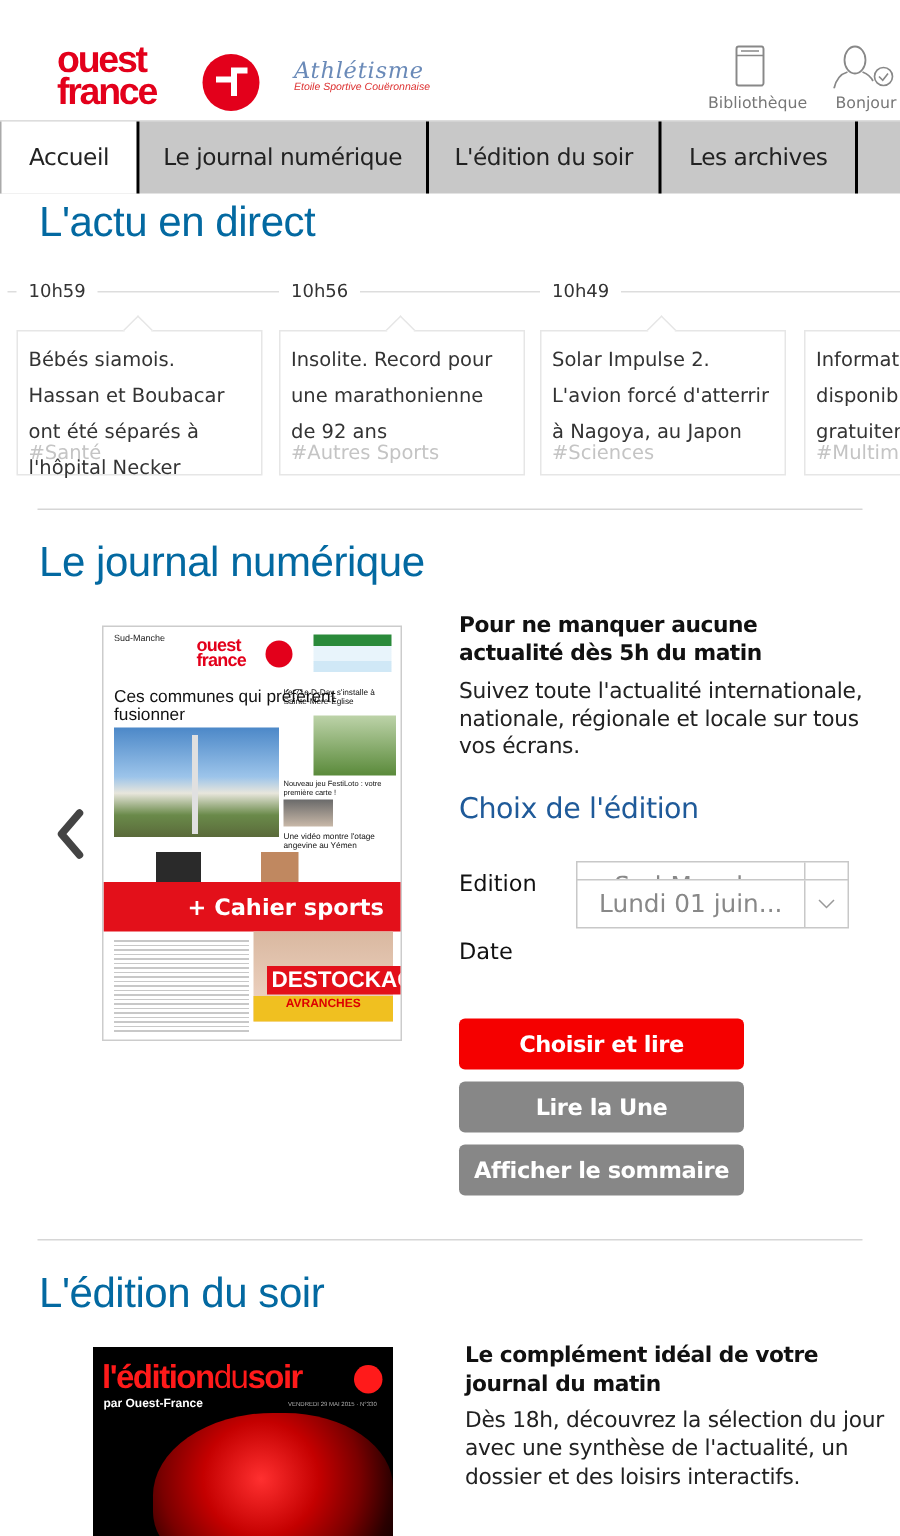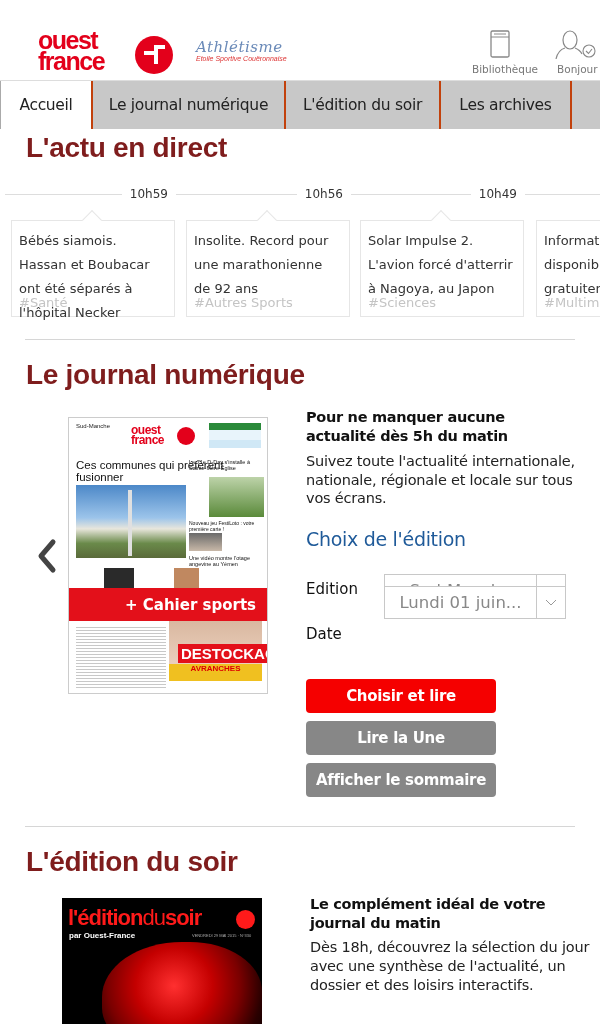--- a/index.html
+++ b/index.html
@@ -17,29 +17,29 @@
   .logo-circle::before { content: ""; position: absolute; left: 9px; top: 15px; width: 10px; height: 4px; background: #fff; }
   .logo-circle::after { content: ""; position: absolute; left: 19px; top: 11px; width: 4px; height: 17px; background: #fff; }
   .logo-circle i { position: absolute; left: 19px; top: 9px; width: 11px; height: 4px; background: #fff; }
   .athle { position: absolute; left: 196px; top: 13px; }
   .athle-title { font-family: "DejaVu Serif", serif; font-style: italic; font-size: 15px; color: #6a8ab8; letter-spacing: 0.5px; }
   .athle-sub { font-size: 7px; color: #d33; font-style: italic; margin-top: -1px; }
   .hdr-btn { position: absolute; top: 4px; display: flex; flex-direction: column; align-items: center; color: #777; font-size: 11px; }
   .hdr-btn .lbl { margin-top: 4px; font-family: "DejaVu Sans", sans-serif; font-size: 10.5px; color: #777; margin-left: 11px; }
 
   .tabs { position: absolute; top: 80px; left: 0; width: 600px; height: 49px; background: #c8c8c8; display: flex; border-top: 1px solid #ddd; }
-  .tab { height: 48px; display: flex; align-items: center; justify-content: center; font-size: 15.5px; color: #222; border-right: 2px solid #c2410c; font-family: "DejaVu Sans", sans-serif; letter-spacing: -0.3px; }
+  .tab { height: 48px; display: flex; align-items: center; justify-content: center; font-size: 15.5px; color: #222; border-right: 2px solid #000000; font-family: "DejaVu Sans", sans-serif; letter-spacing: -0.3px; }
   .tab.active { background: #fff; border-left: 1px solid #aaa; }
 
-  .section-title { position: absolute; left: 26px; color: #7f1d1d; font-weight: bold; font-size: 28px; font-family: "Liberation Sans", sans-serif; letter-spacing: -0.3px; }
+  .section-title { position: absolute; left: 26px; color: #0369a1; font-weight: normal; font-size: 28px; font-family: "Liberation Sans", sans-serif; letter-spacing: -0.3px; }
 
   .timeline { position: absolute; top: 185px; left: 0; width: 600px; height: 140px; overflow: hidden; }
   .tl-line { position: absolute; top: 9px; left: 5px; right: 0; height: 1px; background: #ddd; }
   .tl-item { position: absolute; top: 0; width: 165px; height: 135px; }
-  .tl-time { position: absolute; top: 2px; left: 0; width: 165px; text-align: right; font-size: 12px; color: #333; font-family: "DejaVu Sans", sans-serif; }
+  .tl-time { position: absolute; top: 2px; left: 0; width: 165px; text-align: left; font-size: 12px; color: #333; font-family: "DejaVu Sans", sans-serif; }
   .tl-time span { background: #fff; padding: 0 8px; }
   .tl-card { position: absolute; top: 35px; left: 0; width: 164px; height: 97px; border: 1px solid #e6e6e6; background: #fff; padding: 8px 7px; }
   .tl-arrow { position: absolute; top: 28px; left: 74px; width: 14px; height: 14px; border-left: 1px solid #e6e6e6; border-top: 1px solid #e6e6e6; background: #fff; transform: rotate(45deg); z-index: 1; }
   .tl-text { font-size: 13px; line-height: 24px; color: #333; font-family: "DejaVu Sans", sans-serif; }
   .tl-tag { position: absolute; bottom: 6px; left: 7px; font-size: 13px; color: #c4c4c4; font-family: "DejaVu Sans", sans-serif; }
 
   .divider { position: absolute; left: 25px; width: 550px; height: 1px; background: #d6d6d6; }
 
   .newspaper { position: absolute; left: 68px; top: 417px; width: 200px; height: 277px; border: 1px solid #ccc; background: #fff; overflow: hidden; }
   .np-edition { position: absolute; left: 7px; top: 5px; font-size: 6px; color: #222; }

